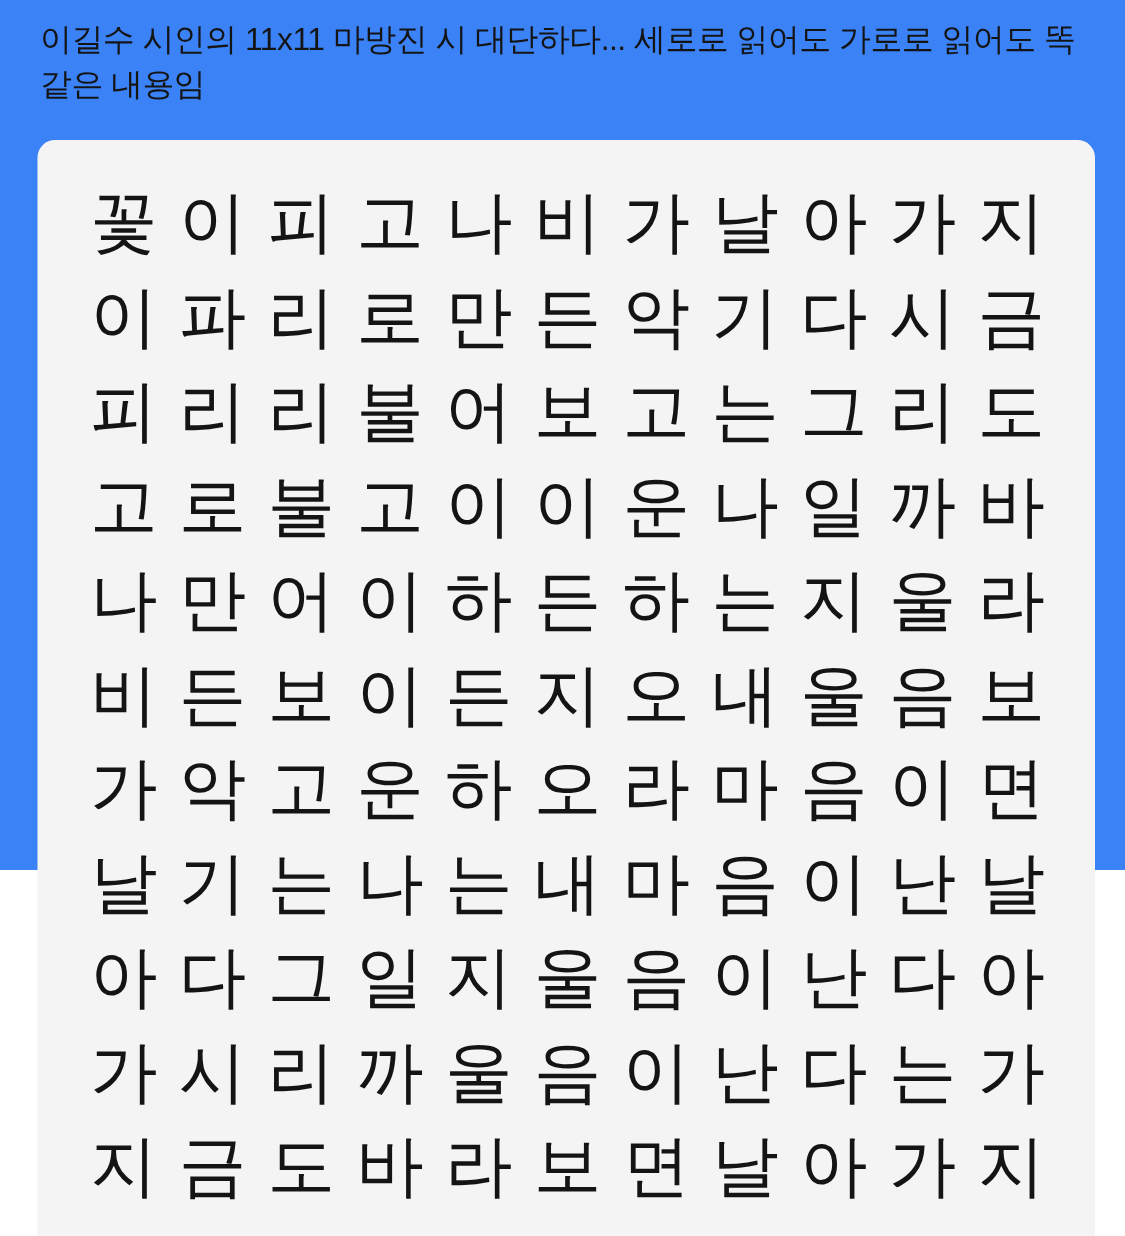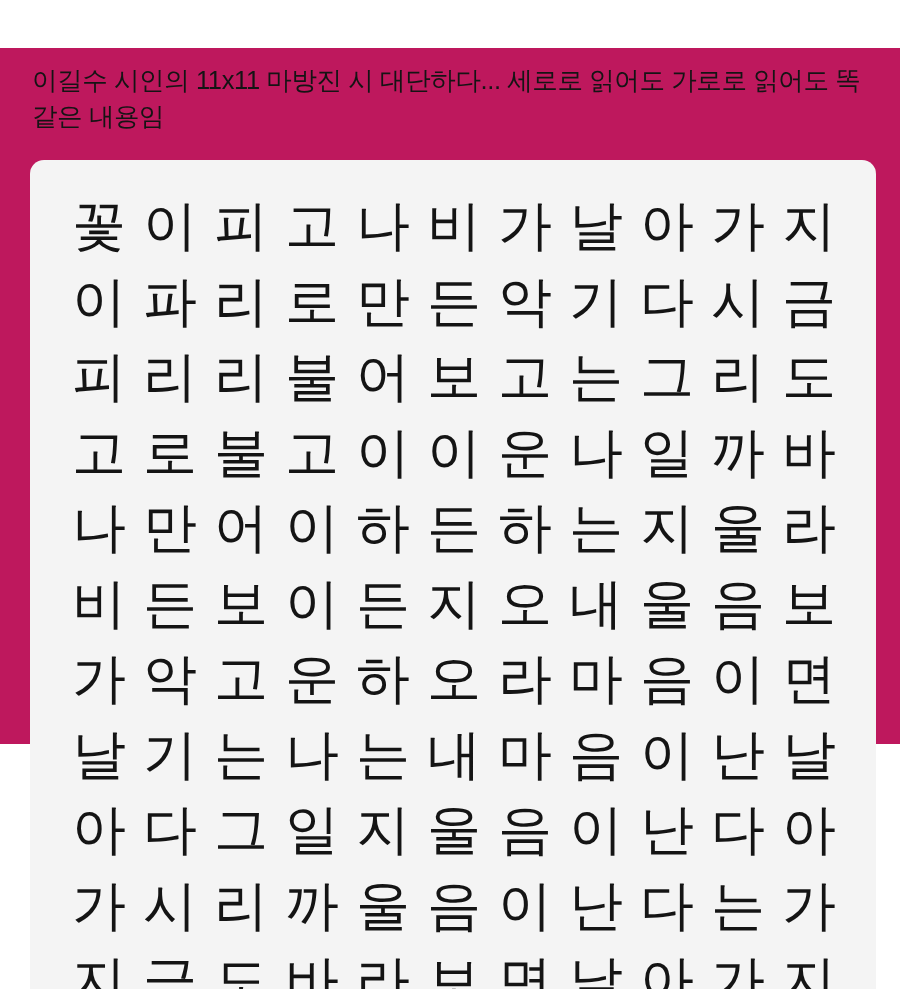--- a/index.html
+++ b/index.html
@@ -11,23 +11,22 @@
     width: 900px;
     height: 989px;
     font-family: "Liberation Sans", sans-serif;
     color: #1b1b1b;
     overflow: hidden;
   }
   .page {
     width: 900px;
     height: 696px;
     position: relative;
-    background: #be185d;
+    background: #3b82f6;
     box-sizing: border-box;
-    margin-top: 48px;
   }
   .post-title {
     padding: 14px 30px 0 32px;
     font-size: 25.5px;
     line-height: 1.42;
     letter-spacing: -0.4px;
     color: #141414;
     font-weight: 400;
     white-space: pre-wrap;
   }

